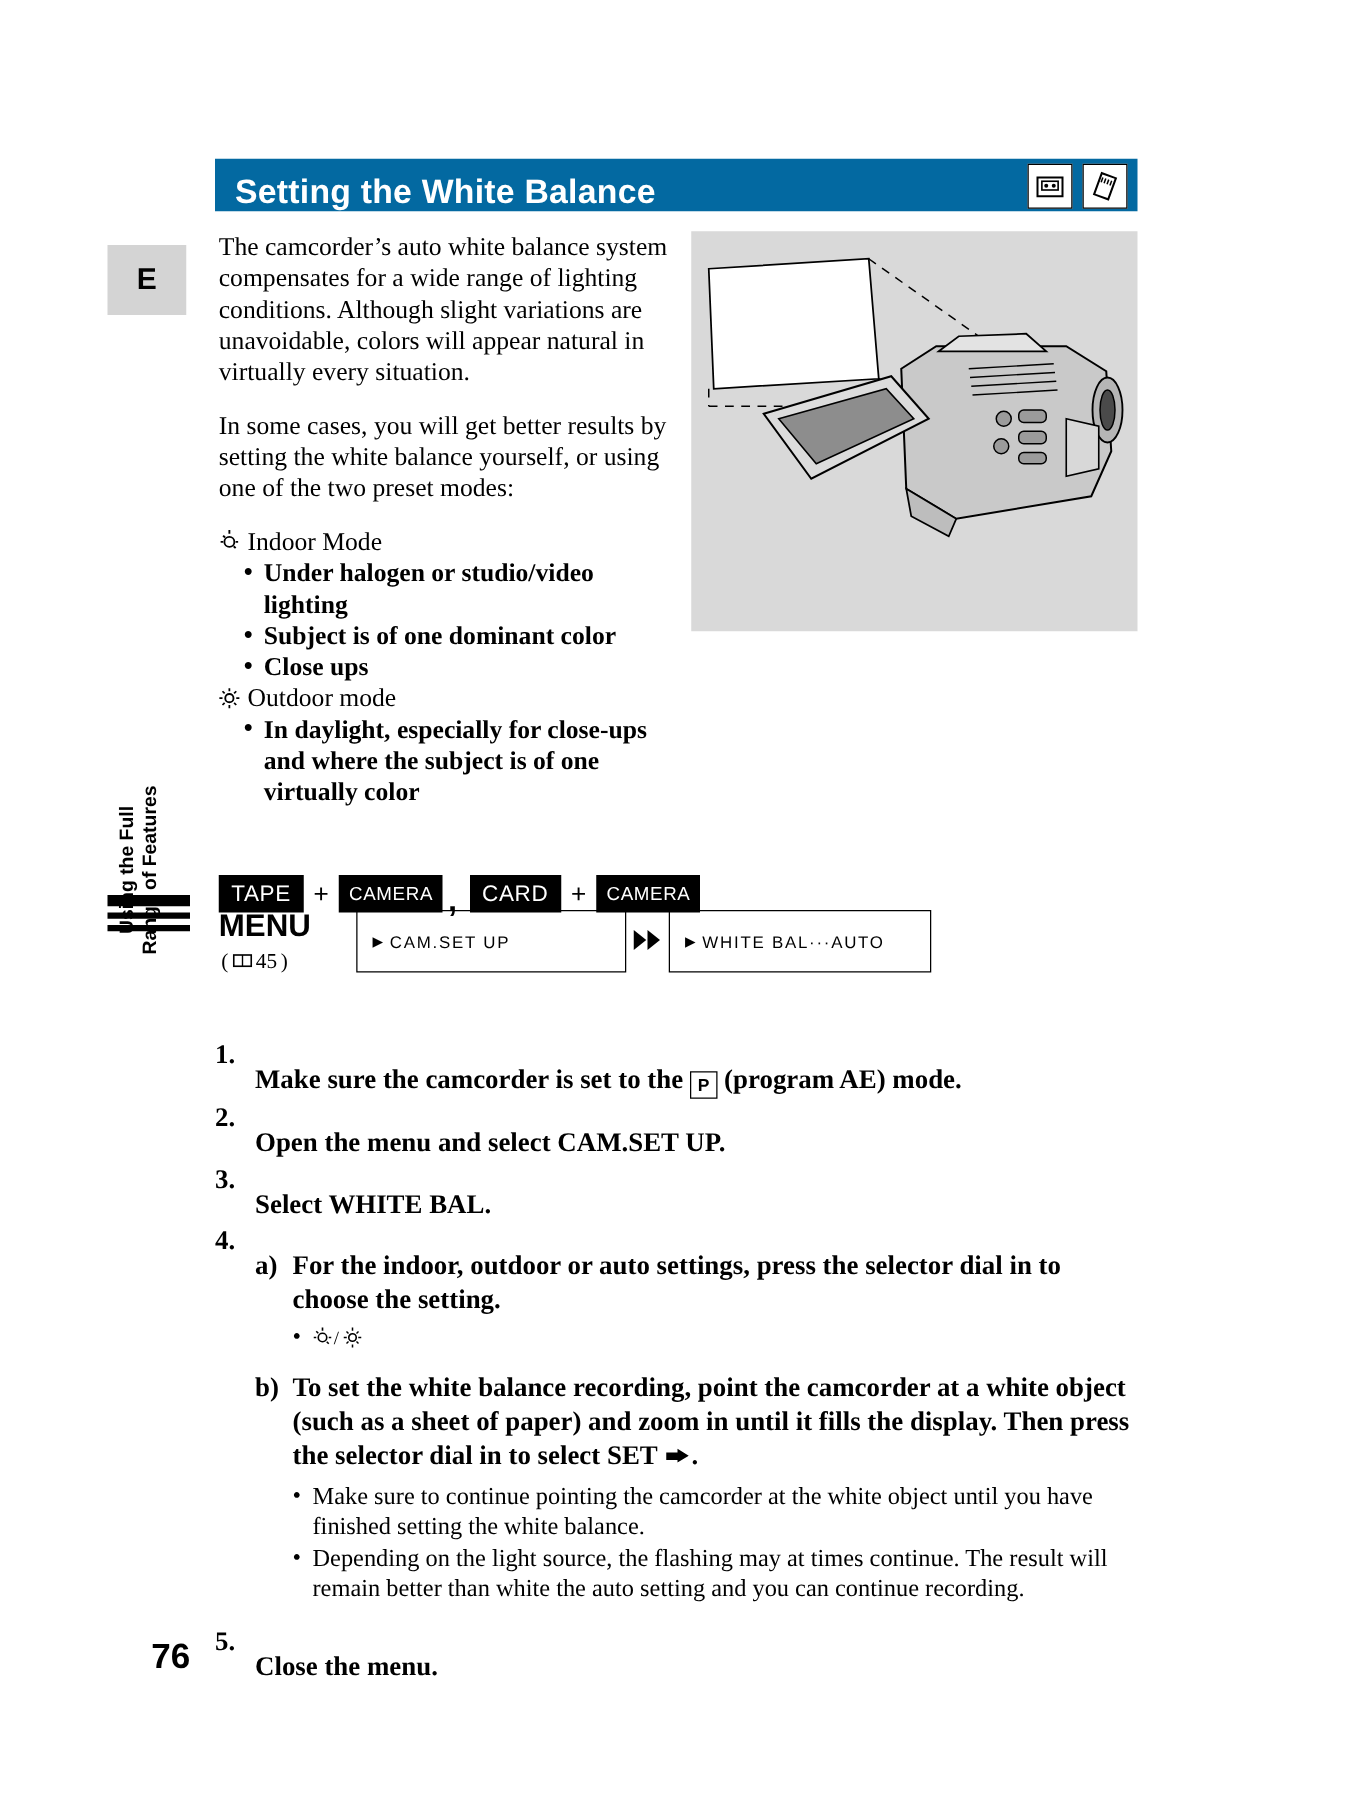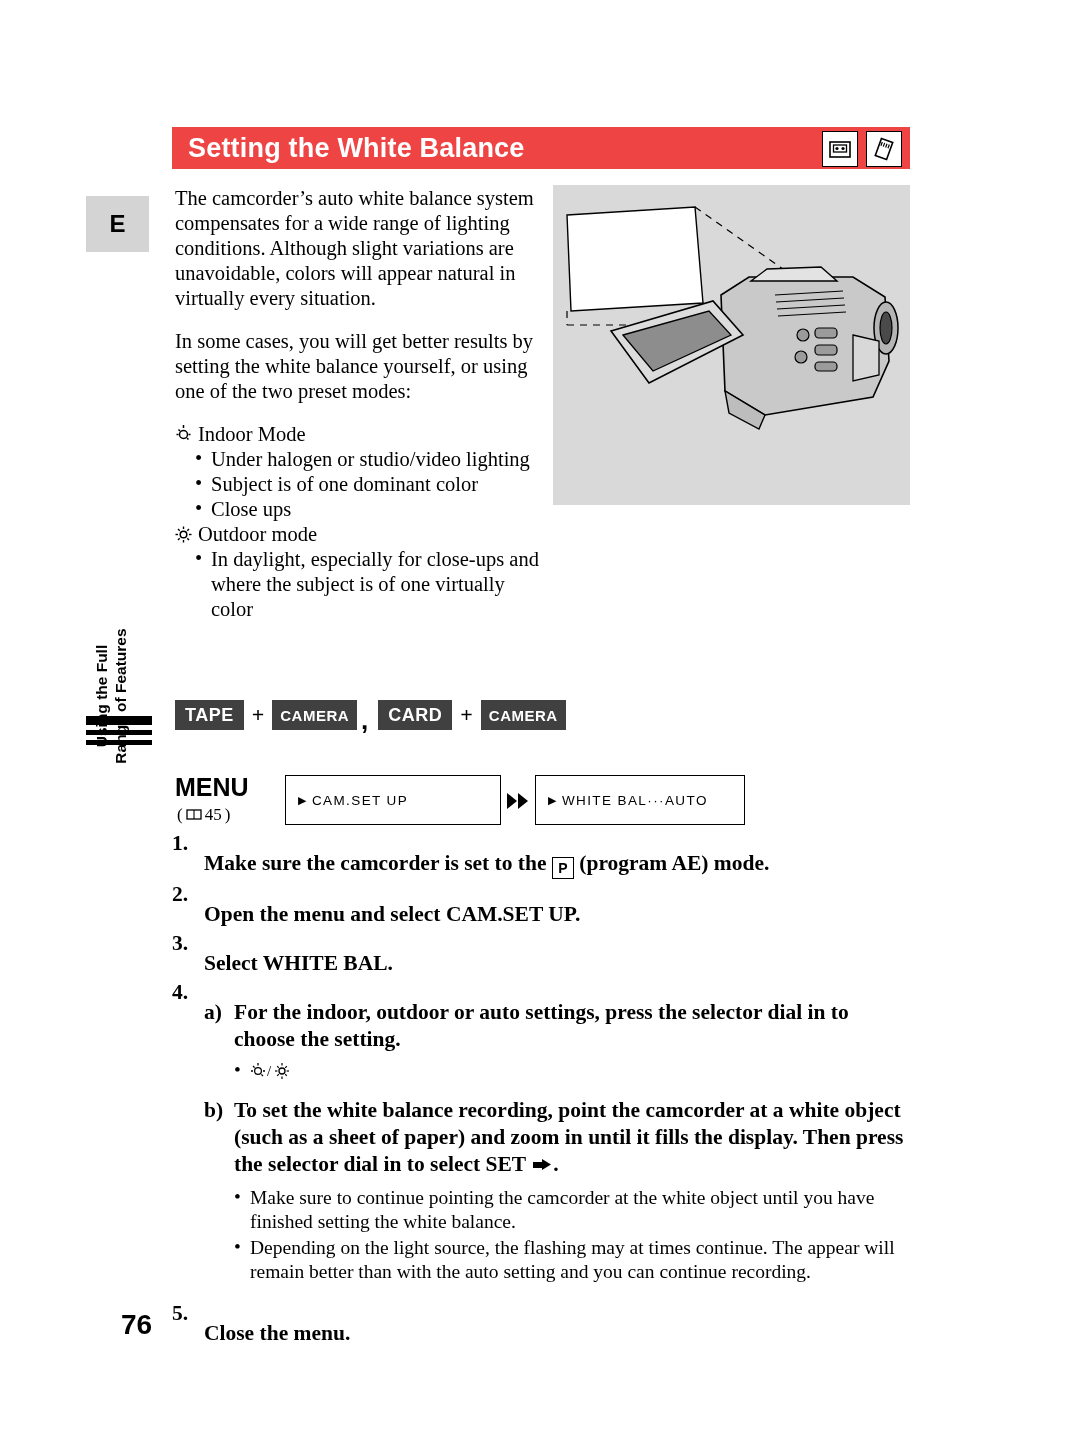--- a/index.html
+++ b/index.html
@@ -16,23 +16,23 @@
     overflow: hidden;
   }
 
   
   .title-bar {
     position: absolute;
     left: 172px;
     top: 127px;
     width: 738px;
     height: 42px;
-    background: #ef4444;
-    display: flex;
-    align-items: center;
+    background: #0369a1;
+    display: flex;
+    align-items: flex-end;
   }
   .title-bar .title-text {
     font-family: "Liberation Sans", sans-serif;
     font-weight: bold;
     font-size: 27px;
     color: #ffffff;
     margin-left: 16px;
     letter-spacing: 0.2px;
   }
   .title-icons {
@@ -86,20 +86,21 @@
     margin: 0;
     padding-left: 0;
     display: flex;
     align-items: flex-start;
     gap: 6px;
   }
   .bullets {
     margin: 0 0 0 18px;
     padding: 0;
     list-style: none;
+    font-weight: bold;
   }
   .bullets li {
     position: relative;
     padding-left: 18px;
     margin-bottom: 0;
   }
   .bullets li:before {
     content: "\2022";
     position: absolute;
     left: 2px;
@@ -159,23 +160,23 @@
   
   .mode-row {
     position: absolute;
     left: 175px;
     top: 700px;
     display: flex;
     align-items: center;
     font-family: "Liberation Sans", sans-serif;
   }
   .key {
-    background: #404040;
+    background: #000000;
     color: #fff;
-    font-weight: bold;
+    font-weight: normal;
     display: inline-flex;
     align-items: center;
     justify-content: center;
     height: 30px;
     padding: 0 10px;
     font-size: 18px;
     letter-spacing: 0.5px;
   }
   .key.small { font-size: 15px; height: 30px; padding: 0 8px; }
   .plus {
@@ -189,23 +190,23 @@
     font-weight: bold;
     margin: 0 10px 0 4px;
     align-self: flex-end;
     line-height: 20px;
   }
 
   
   .menu-row {
     position: absolute;
     left: 175px;
-    top: 774px;
-    display: flex;
-    align-items: flex-end;
+    top: 728px;
+    display: flex;
+    align-items: flex-start;
   }
   .menu-label {
     font-family: "Liberation Sans", sans-serif;
     font-weight: bold;
     font-size: 25px;
     line-height: 26px;
   }
   .menu-ref {
     font-family: "Liberation Serif", serif;
     font-size: 17px;
@@ -529,21 +530,21 @@
         <path d="M2 11 L2 5 L11 5 L11 2 L20 7.5 L11 13 L11 11 Z" fill="#000"></path>
       </svg></span><span>.</span></span>
   </div>
 
   <div class="note n2" style="margin-top:8px;">
     <span>Make sure to continue pointing the camcorder at the white object until you have finished setting the white balance.</span>
   </div>
 
 
   <div class="note n2">
-    <span>Depending on the light source, the flashing may at times continue. The appear will remain better than with the auto setting and you can continue recording.</span>
+    <span>Depending on the light source, the flashing may at times continue. The result will remain better than white the auto setting and you can continue recording.</span>
   </div>
 
   <div class="step" style="margin-top:16px;">
     <span class="num">5.</span>
     <span class="txt">Close the menu.</span>
   </div>
 </div>
 
 <div class="page-num">76</div>
 

